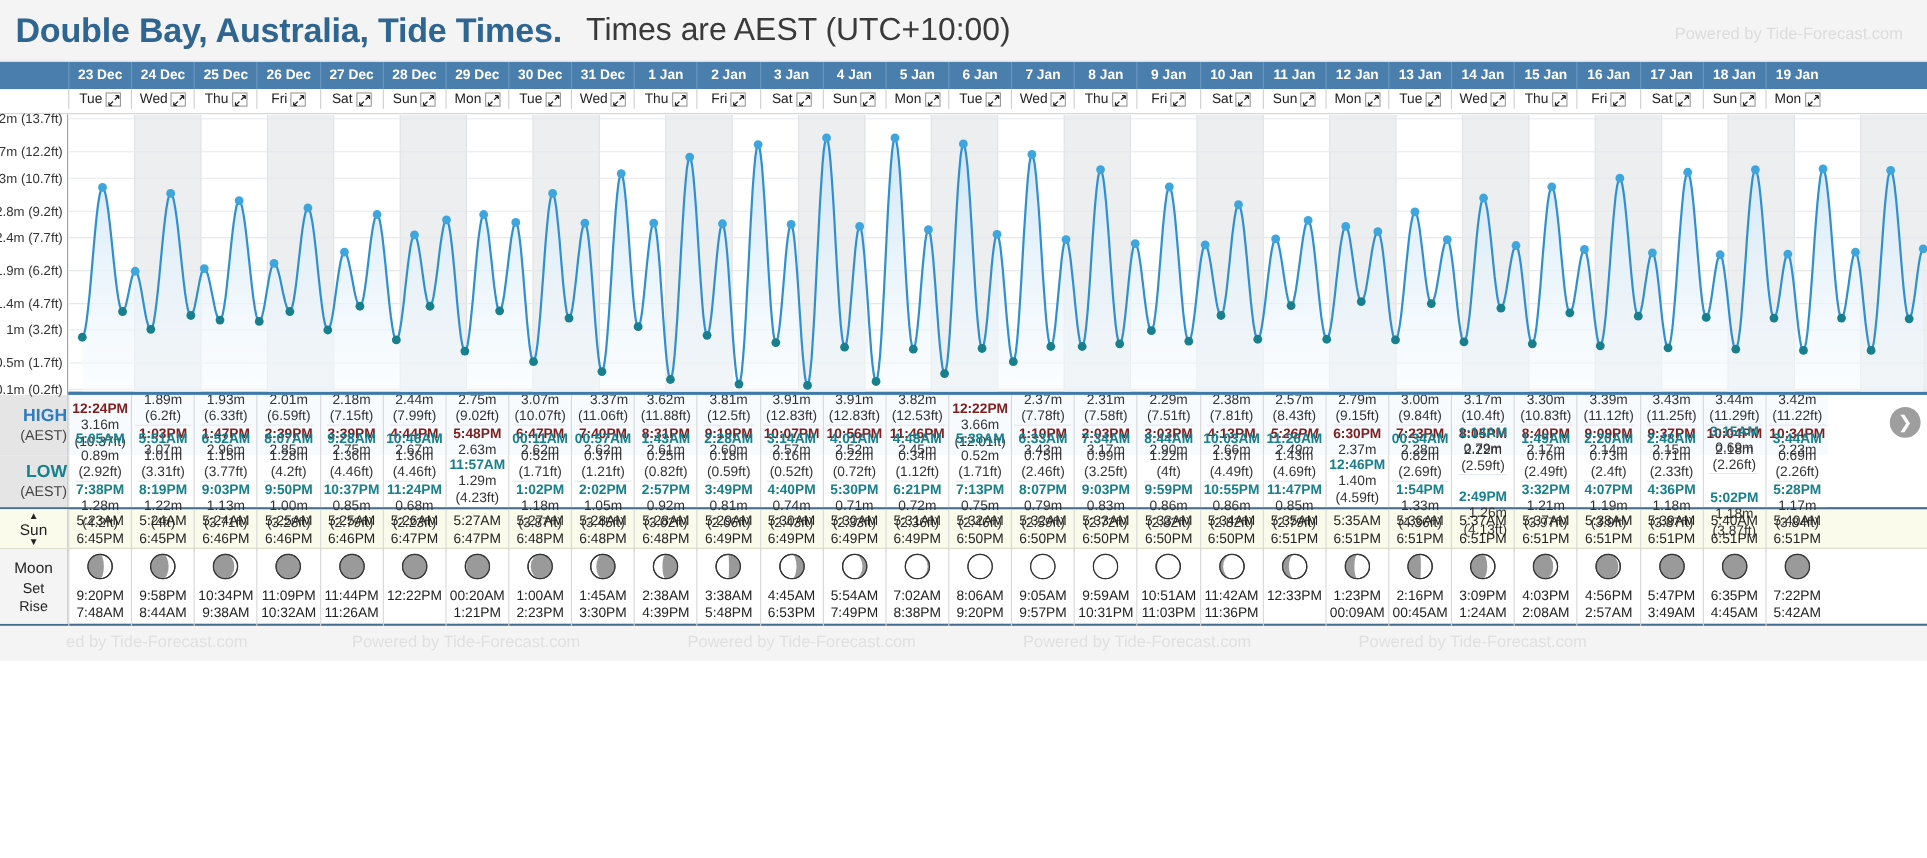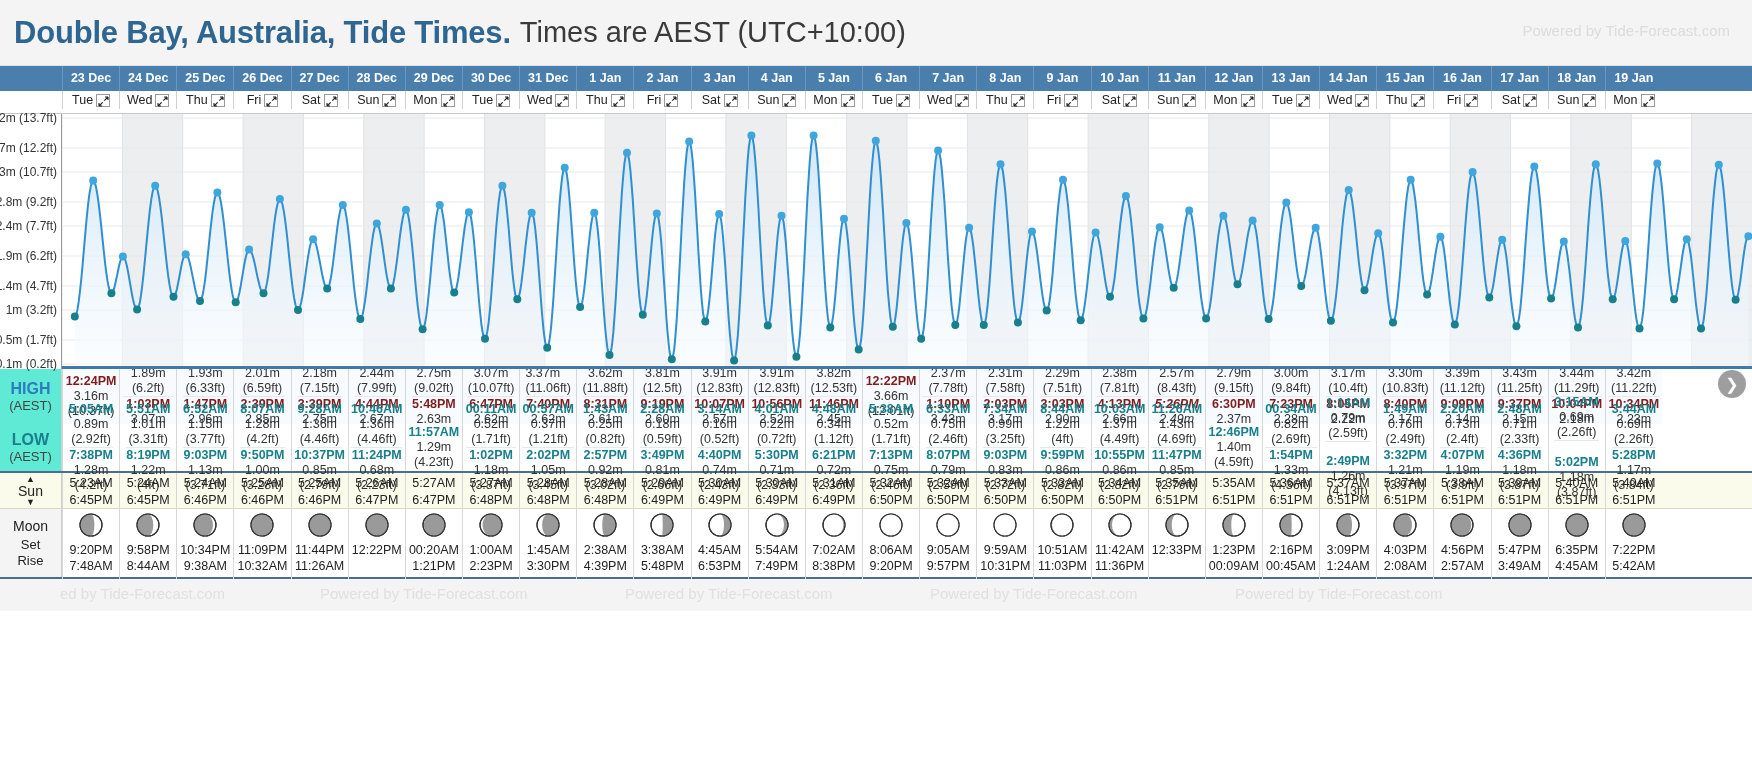--- a/index.html
+++ b/index.html
@@ -7,33 +7,33 @@
     margin: 0; padding: 0;
     width: 1752px; height: 780px;
     background: #ffffff;
     font-family: "Liberation Sans", sans-serif;
     overflow: hidden;
   }
   #app { position: relative; width: 1752px; height: 780px; background:#fff; }
 
   
   .header {
-    height: 66px;
+    height: 56px;
     background: #f4f4f4;
     border-bottom: 1px solid #e2e2e2;
     display: flex; align-items: center;
     padding-left: 14px;
     position: relative;
   }
   .title-main {
     font-size: 31px; font-weight: bold; color: #2e6591;
     letter-spacing: -0.2px; white-space: nowrap;
   }
   .title-sub {
-    font-size: 29px; color: #3a3a3a; margin-left: 9px; white-space: nowrap;
+    font-size: 29px; color: #3a3a3a; margin-left: 22px; white-space: nowrap;
   }
   .powered-head {
     position: absolute; right: 22px; top: 22px;
     font-size: 15px; color: #dcdcdc; white-space: nowrap;
   }
 
   
   :root { }
   .row { display: flex; width: 100%; }
   .lbl {
@@ -96,22 +96,22 @@
   .lo .tcell { background:#ffffff; }
   .t-time { font-size:12.5px; font-weight:bold; line-height:15px; white-space:nowrap;}
   .t-m    { font-size:12.5px; color:#333; line-height:15px; white-space:nowrap;}
   .t-ft   { font-size:12.5px; color:#333; line-height:15px; white-space:nowrap;}
   .hi .t-time { color:#7f1d1d; }
   .lo .t-time { color:#17808c; }
   .hi-sub1 { border-bottom:1px solid #e3e9ee; }
   .tiderow.hi { height:55px; }
   .tiderow.lo { height:47px; }
   .hirow-wrap, .lorow-wrap { display:flex; }
-  .stacklbl { width:62px; flex:0 0 62px; background:#5eead4; border-right:1px solid #cfcfcf;
-              display:flex; flex-direction:column; align-items:center; justify-content:center; }
+  .stacklbl { width:62px; flex:0 0 62px; background:#e5e5e5; border-right:1px solid #cfcfcf;
+              display:flex; flex-direction:column; align-items:flex-end; justify-content:center; }
 
   
   .sunrow { height:38px; background:#fbfbeb; border-top:2px solid #4a6f8e; border-bottom:1px solid #d8d8c0; }
   .sunrow .lbl { background:#fbfbeb; border-right:1px solid #cfcfcf; }
   .sunrow .cell {
     border-left:1px solid #d7d7d7; display:flex; flex-direction:column;
     align-items:center; justify-content:center; height:38px;
   }
   .sun-t { font-size:12.5px; color:#222; line-height:17px; }
   .sun-lab { font-size:14px; color:#222; line-height:14px;}
@@ -695,21 +695,21 @@
             <div class="t-m">3.07m</div>
             <div class="t-ft">(10.07ft)</div>
           </div>
           <div style="text-align: center;">
             <div class="t-time">6:47PM</div>
             <div class="t-m">2.62m</div>
             <div class="t-ft">(8.6ft)</div>
           </div>
         </div>
         <div class="tcell">
-          <div class="hi-sub1" style="text-align: left;">
+          <div class="hi-sub1" style="text-align: right;">
             <div class="t-time">7:54AM</div>
             <div class="t-m">3.37m</div>
             <div class="t-ft">(11.06ft)</div>
           </div>
           <div style="text-align: center;">
             <div class="t-time">7:40PM</div>
             <div class="t-m">2.62m</div>
             <div class="t-ft">(8.6ft)</div>
           </div>
         </div>
@@ -1198,21 +1198,21 @@
             <div class="t-m">1.33m</div>
             <div class="t-ft">(4.36ft)</div>
           </div>
         </div>
         <div class="tcell">
           <div class="hi-sub1" style="text-align: center;">
             <div class="t-time">1:14AM</div>
             <div class="t-m">0.79m</div>
             <div class="t-ft">(2.59ft)</div>
           </div>
-          <div style="text-align: center; margin-top: 12px;">
+          <div style="text-align: right; margin-top: 12px;">
             <div class="t-time">2:49PM</div>
             <div class="t-m">1.26m</div>
             <div class="t-ft">(4.13ft)</div>
           </div>
         </div>
         <div class="tcell">
           <div class="hi-sub1" style="text-align: center;">
             <div class="t-time">1:49AM</div>
             <div class="t-m">0.76m</div>
             <div class="t-ft">(2.49ft)</div>

